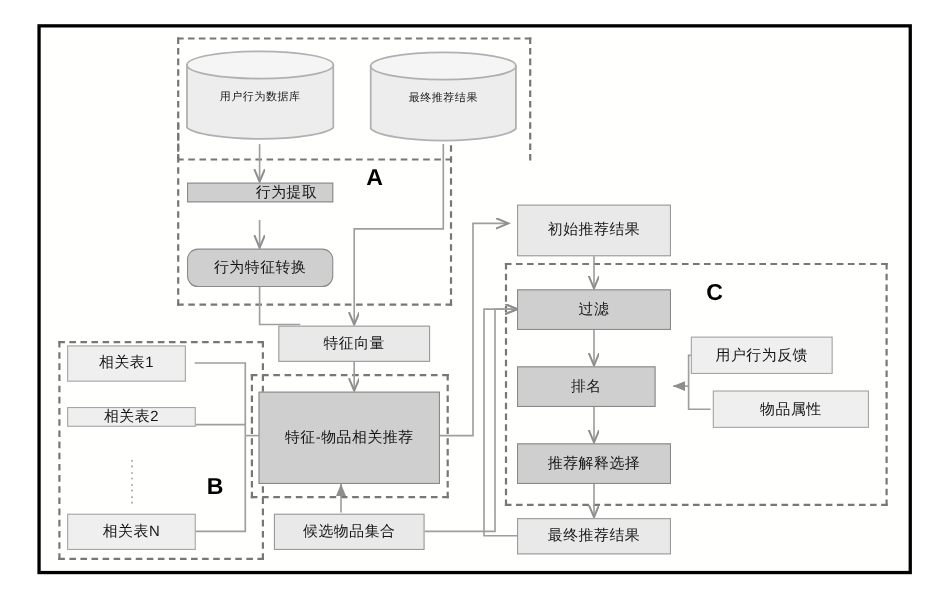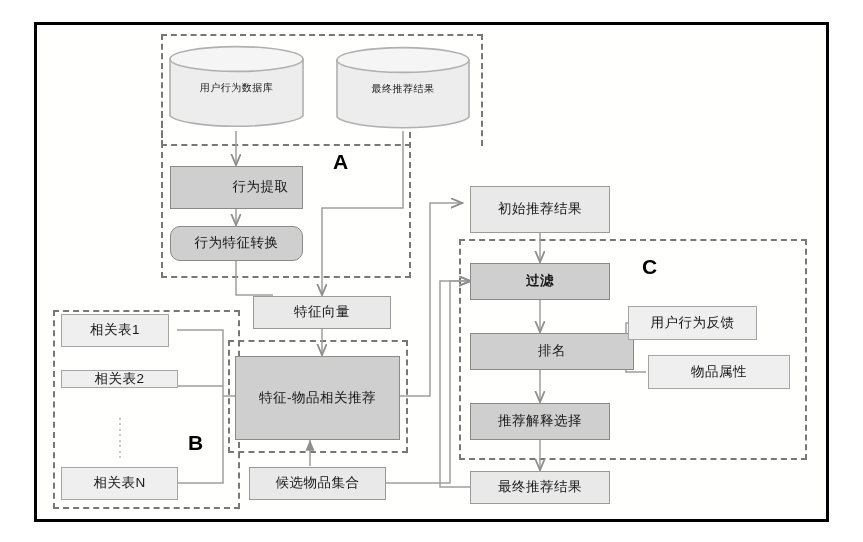--- a/index.html
+++ b/index.html
@@ -102,21 +102,21 @@
   </div>
 
   <div class="cyl" style="left:335px;top:46px;width:136px;height:85px;">
     <svg width="136" height="85" viewBox="0 0 136 85">
       <path d="M2,14 L2,71 A67,13 0 0 0 134,71 L134,14 Z" fill="#ededed" stroke="#b0b0b0" stroke-width="1.6"></path>
       <ellipse cx="68" cy="14" rx="66" ry="12.4" fill="#f5f5f5" stroke="#b0b0b0" stroke-width="1.6"></ellipse>
     </svg>
     <div class="lbl">最终推荐结果</div>
   </div>
 
-  <div class="node dark" style="left:170px;top:166px;width:133px;height:43px;padding-left:48px;">行为提取</div>
+  <div class="node dark" style="left:170px;top:166px;width:133px;height:18px;padding-left:48px;">行为提取</div>
 
   <div class="node dark" style="left:170px;top:226px;width:133px;height:35px;border-radius:10px;">行为特征转换</div>
 
   <div class="node light" style="left:253px;top:296px;width:138px;height:33px;">特征向量</div>
 
   <div class="node plain" style="left:61px;top:314px;width:108px;height:33px;">相关表1</div>
 
   <div class="node plain" style="left:61px;top:370px;width:117px;height:18px;">相关表2</div>
 
   <div class="vdots" style="left:118px;top:418px;width:3px;height:40px;">
@@ -134,23 +134,23 @@
 
   <div class="node dark" style="left:235px;top:356px;width:165px;height:84px;flex-direction:row;">
     <span>特征-物品</span>
     <span>相关推荐</span>
   </div>
 
   <div class="node light" style="left:249px;top:467px;width:137px;height:33px;">候选物品集合</div>
 
   <div class="node light" style="left:470px;top:186px;width:140px;height:47px;">初始推荐结果</div>
 
-  <div class="node dark" style="left:470px;top:263px;width:140px;height:37px;font-weight:bold;">过滤</div>
+  <div class="node dark" style="left:470px;top:263px;width:140px;height:37px;">过滤</div>
 
-  <div class="node dark" style="left:470px;top:333px;width:164px;height:37px;">排名</div>
+  <div class="node dark" style="left:470px;top:333px;width:126px;height:37px;">排名</div>
 
   <div class="node dark" style="left:470px;top:403px;width:140px;height:37px;">推荐解释选择</div>
 
   <div class="node light" style="left:470px;top:471px;width:140px;height:33px;">最终推荐结果</div>
 
   <div class="node plain" style="left:628px;top:306px;width:129px;height:34px;">用户行为反馈</div>
 
   <div class="node plain" style="left:648px;top:355px;width:142px;height:34px;">物品属性</div>
 
   <div class="tag" style="left:333px;top:150px;">A</div>

